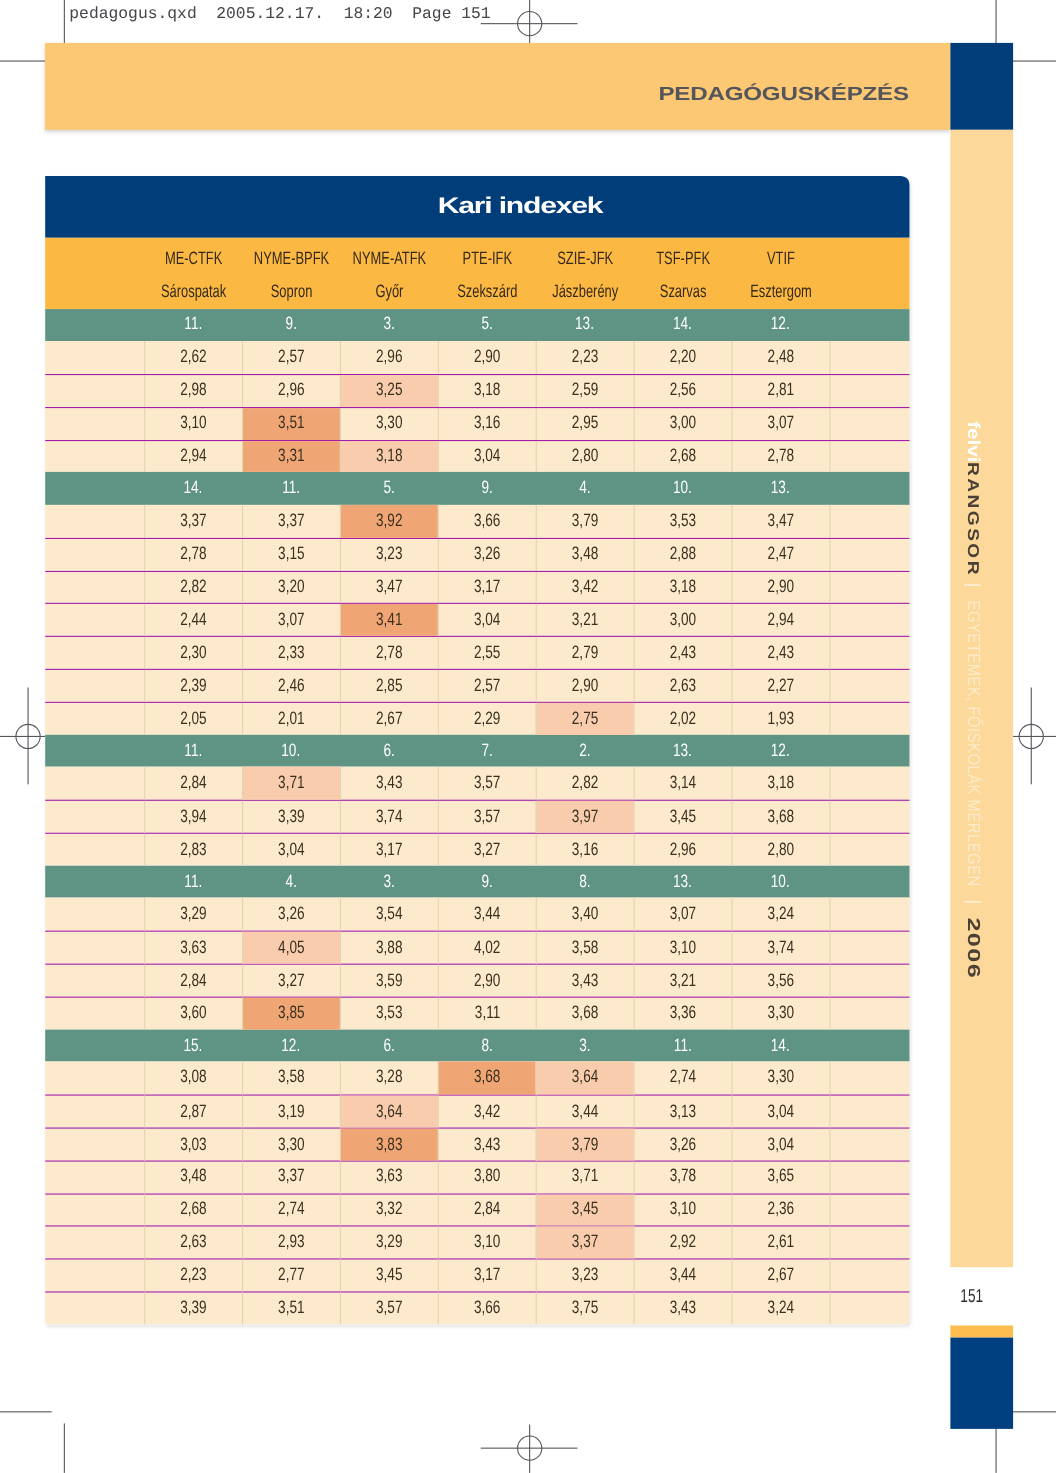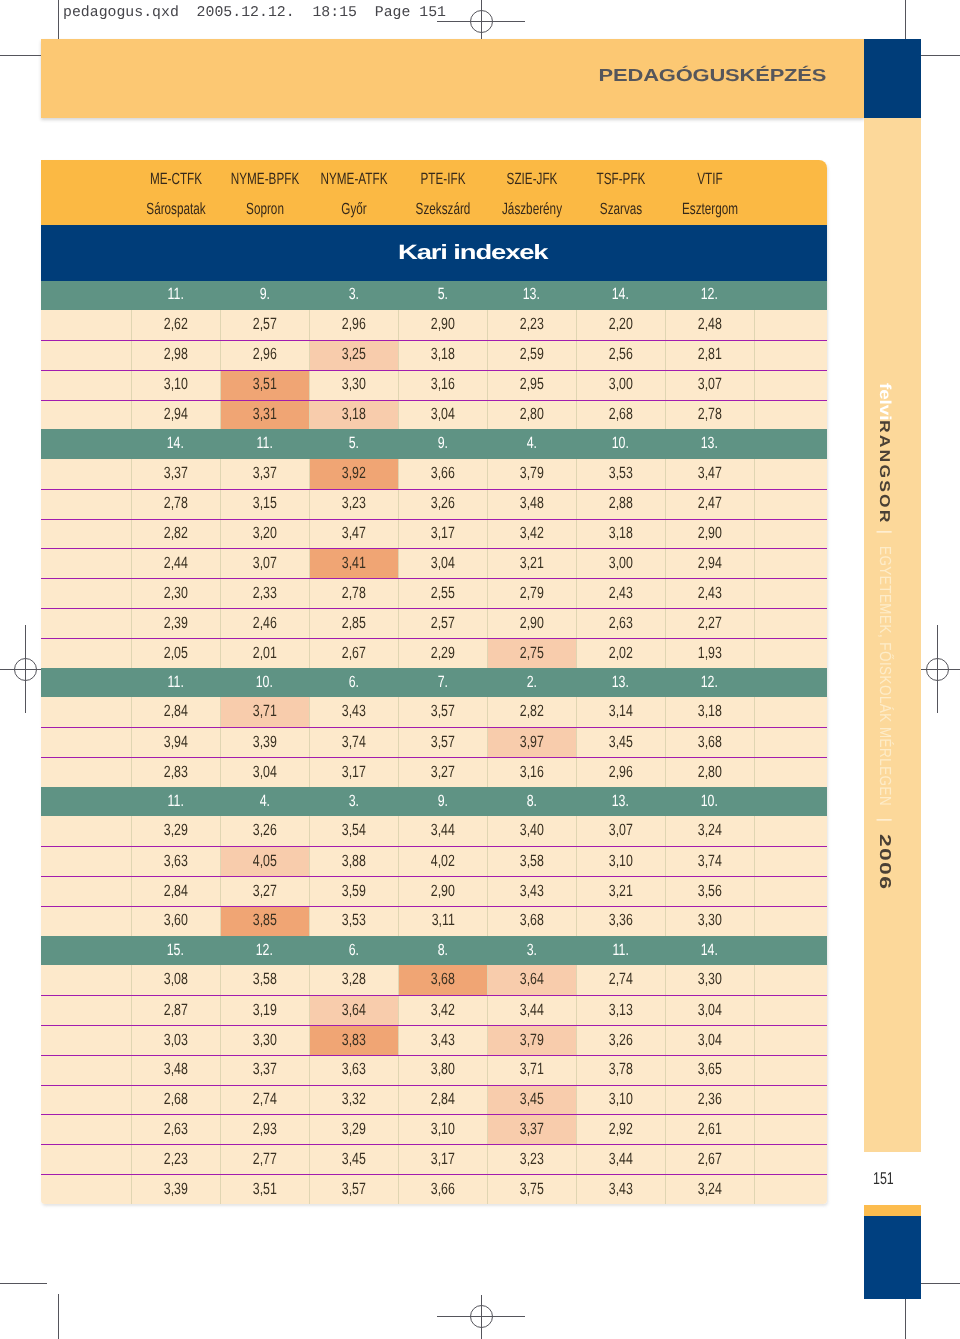--- a/index.html
+++ b/index.html
@@ -15,21 +15,21 @@
   .cmv{width:1px;}
   .cmh{height:1px;}
   .reg{position:absolute;width:23px;height:23px;border:1px solid #55555c;
        border-radius:50%;box-sizing:border-box;}
 
   #hdrbar{position:absolute;left:41px;top:39px;width:823px;height:79px;background:#fcc873;
           box-shadow:0 2px 3px rgba(120,120,120,0.30);}
   #hdrbox{position:absolute;left:864px;top:39px;width:57px;height:79px;background:#003d79;}
   #hdrtitle{position:absolute;left:41px;top:39px;width:823px;height:79px;
             display:flex;align-items:flex-end;justify-content:flex-end;
-            padding-right:37.5px;padding-bottom:37px;box-sizing:border-box;}
+            padding-right:37.5px;padding-bottom:27px;box-sizing:border-box;}
   #hdrtitle span{font-size:17.3px;font-weight:bold;letter-spacing:-0.15px;color:#55565b;
                  display:inline-block;line-height:12px;transform:scaleX(1.27);
                  transform-origin:100% 50%;}
 
   #strip{position:absolute;left:864px;top:118px;width:57px;height:1034px;background:#fcd89a;
          overflow:hidden;}
   .srot{position:absolute;left:14px;top:0;height:0;
         transform:rotate(90deg);transform-origin:0 0;white-space:nowrap;
         line-height:0;}
   .srot > span{display:inline-block;position:absolute;left:0;top:-5.6px;
@@ -83,21 +83,21 @@
   .r.dat .clast{border-left:1px solid #e0d5b2;}
   .r.dat.nt{border-top:1px solid #a21caf;}
   .hl1{background:#f8ccac;}
   .hl2{background:#f0a574;}
 </style>
 </head>
 <body>
 
 <div class="page">
 
-  <div id="slug">pedagogus.qxd  2005.12.12.  18:15  Page 151</div>
+  <div id="slug">pedagogus.qxd  2005.12.17.  18:20  Page 151</div>
 
   <div class="cm cmv" style="left:58px;top:0;height:45px;"></div>
   <div class="cm cmh" style="left:0;top:55px;width:47px;"></div>
   <div class="cm cmv" style="left:905px;top:0;height:44px;"></div>
   <div class="cm cmh" style="left:916px;top:55px;width:44px;"></div>
   <div class="cm cmv" style="left:58px;top:1294px;height:45px;"></div>
   <div class="cm cmh" style="left:0;top:1283px;width:47px;"></div>
   <div class="cm cmv" style="left:905px;top:1299px;height:40px;"></div>
   <div class="cm cmh" style="left:916px;top:1283px;width:44px;"></div>
 
@@ -147,75 +147,75 @@
     <div class="srot" style="top:715.5px">
         <span id="sg6">2006</span>
       </div>
   </div>
 
   <div id="pageno"><span>151</span></div>
   <div id="botorange"></div>
   <div id="botblue"></div>
 
   <div id="tbl">
-    <div id="tblsub">
-      <div class="srow" id="rowinst">
-          <div class="c c0"></div>
-          <div class="c">
-            <span>ME-CTFK</span>
-          </div>
-          <div class="c">
-            <span>NYME-BPFK</span>
-          </div>
-          <div class="c">
-            <span>NYME-ATFK</span>
-          </div>
-          <div class="c">
-            <span>PTE-IFK</span>
-          </div>
-          <div class="c">
-            <span>SZIE-JFK</span>
-          </div>
-          <div class="c">
-            <span>TSF-PFK</span>
-          </div>
-          <div class="c">
-            <span>VTIF</span>
-          </div>
-          <div class="c clast"></div>
-        </div>
-      <div class="srow" id="rowcity">
-          <div class="c c0"></div>
-          <div class="c">
-            <span>Sárospatak</span>
-          </div>
-          <div class="c">
-            <span>Sopron</span>
-          </div>
-          <div class="c">
-            <span>Győr</span>
-          </div>
-          <div class="c">
-            <span>Szekszárd</span>
-          </div>
-          <div class="c">
-            <span>Jászberény</span>
-          </div>
-          <div class="c">
-            <span>Szarvas</span>
-          </div>
-          <div class="c">
-            <span>Esztergom</span>
-          </div>
-          <div class="c clast"></div>
-        </div>
-    </div>
     <div id="tblhead">
       <span class="t">Kari indexek</span>
     </div>
+    <div id="tblsub">
+      <div class="srow" id="rowinst">
+          <div class="c c0"></div>
+          <div class="c">
+            <span>ME-CTFK</span>
+          </div>
+          <div class="c">
+            <span>NYME-BPFK</span>
+          </div>
+          <div class="c">
+            <span>NYME-ATFK</span>
+          </div>
+          <div class="c">
+            <span>PTE-IFK</span>
+          </div>
+          <div class="c">
+            <span>SZIE-JFK</span>
+          </div>
+          <div class="c">
+            <span>TSF-PFK</span>
+          </div>
+          <div class="c">
+            <span>VTIF</span>
+          </div>
+          <div class="c clast"></div>
+        </div>
+      <div class="srow" id="rowcity">
+          <div class="c c0"></div>
+          <div class="c">
+            <span>Sárospatak</span>
+          </div>
+          <div class="c">
+            <span>Sopron</span>
+          </div>
+          <div class="c">
+            <span>Győr</span>
+          </div>
+          <div class="c">
+            <span>Szekszárd</span>
+          </div>
+          <div class="c">
+            <span>Jászberény</span>
+          </div>
+          <div class="c">
+            <span>Szarvas</span>
+          </div>
+          <div class="c">
+            <span>Esztergom</span>
+          </div>
+          <div class="c clast"></div>
+        </div>
+    </div>
     <div id="tblbody">
         <div class="r grn">
           <div class="c c0"></div>
           <div class="c">
             <span>11.</span>
           </div>
           <div class="c">
             <span>9.</span>
           </div>
           <div class="c">

